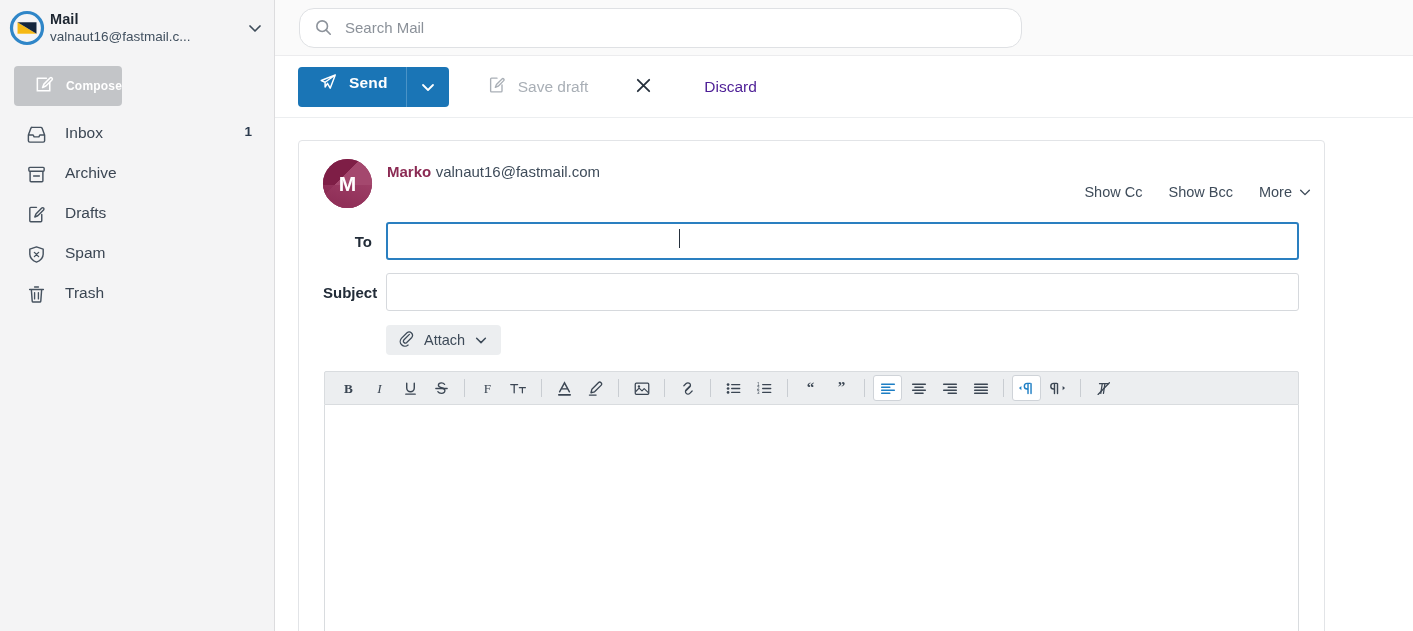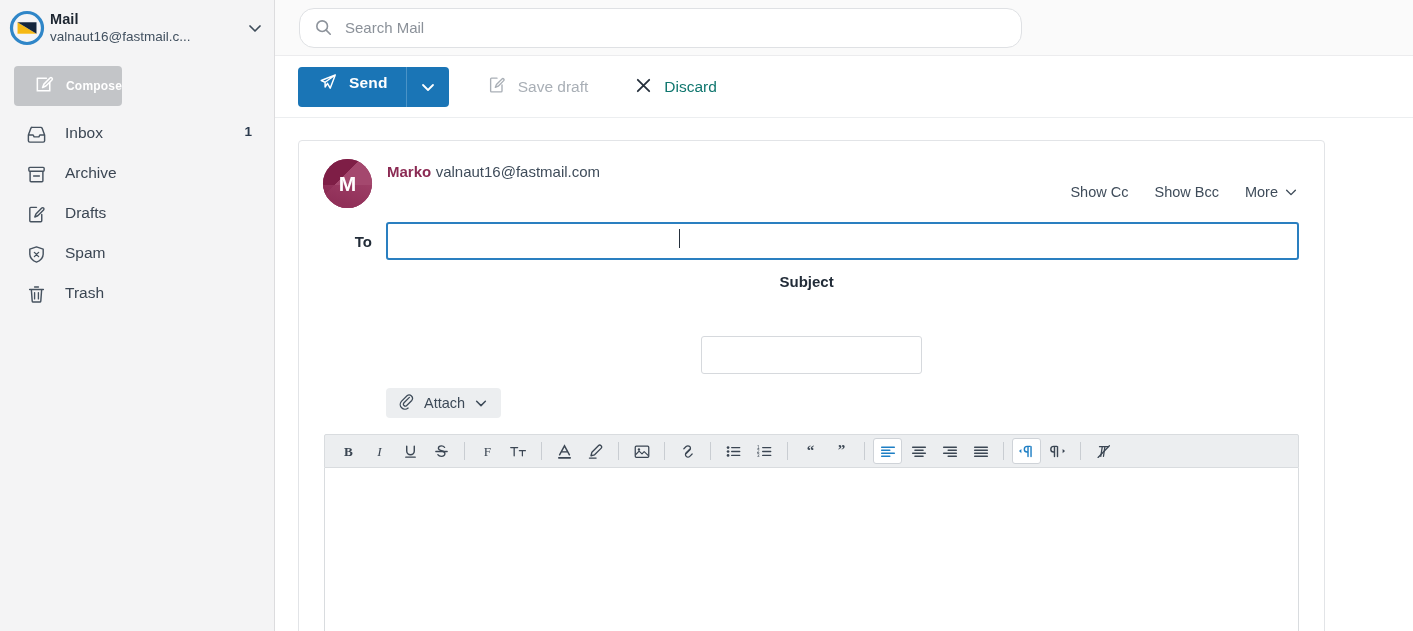--- a/index.html
+++ b/index.html
@@ -107,21 +107,21 @@
   }
   .tool-btn {
     display: flex; align-items: center; gap: 11px;
     height: 40px; padding: 0 14px;
     background: transparent; border: none;
     cursor: pointer;
   }
   .tool-btn .lbl { font-size: 15.5px; }
   .tool-btn.disabled { color: #a9afb6; cursor: default; }
   .tool-btn.active-dark { color: #25303c; }
-  .tool-btn.active-dark .lbl { color: #0f766e; }
+  .tool-btn.active-dark .lbl { color: #4c1d95; margin-left: 40px; }
   .ml24 { margin-left: 24px; }
   .ml18 { margin-left: 18px; }
 
   
   .card-wrap { padding: 22px 88px 0 23px; }
   .card {
     border: 1px solid #e2e4e7;
     border-radius: 4px;
     background: #ffffff;
     height: 700px;
@@ -140,27 +140,27 @@
   .avatar .f2 { position: absolute; left:0; bottom:0; width:100%; height:46%;
     background: linear-gradient(200deg,#9c3c64 0%, #8d2c55 70%); opacity:.85; }
   .avatar .ltr {
     position: absolute; inset: 0; display: flex; align-items: center; justify-content: center;
     color: #fff; font-size: 21px; font-weight: bold; z-index: 2;
   }
   .from-text { padding-top: 2px; }
   .from-name { font-size: 15px; font-weight: bold; color: #8b2a53; line-height: 20px; }
   .from-mail { font-size: 15px; color: #3f4c5a; line-height: 22px; margin-top: 5px; }
   .cc-links {
-    position: absolute; right: 26px; top: 43px;
+    position: absolute; right: 12px; top: 43px;
     display: flex; align-items: center; gap: 26px;
   }
   .cc-link { font-size: 14.5px; color: #3f4c5a; cursor: pointer; display: flex; align-items: center; gap: 6px; }
 
   .field-row { display: flex; align-items: center; margin-top: 14px; }
-  .field-row.subject-row { margin-top: 13px; flex-direction: column; }
+  .field-row.subject-row { margin-top: 13px; }
   .field-label {
     width: 63px; flex: 0 0 63px; text-align: right;
     font-size: 15px; font-weight: bold; color: #222c38;
     padding-right: 14px;
   }
   .field-input {
     flex: 1 1 auto; height: 38px;
     border: 1px solid #d6d9dd; border-radius: 3px;
     background: #fff; padding: 0 10px;
     font-family: "Liberation Sans", sans-serif; font-size: 15px; color: #222c38;

